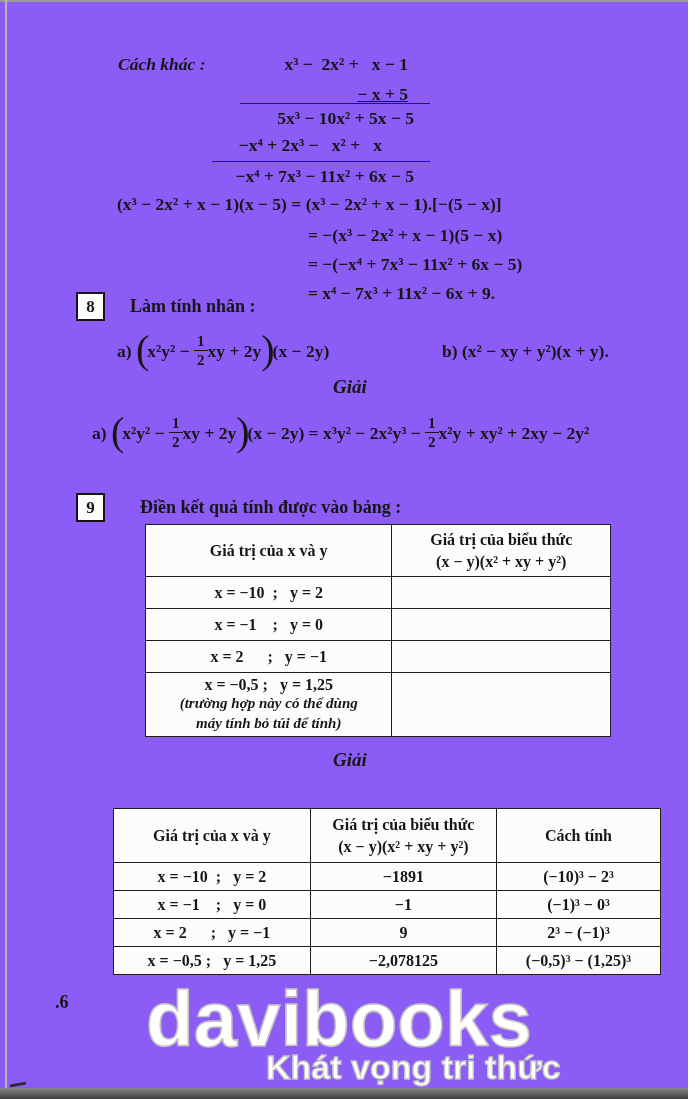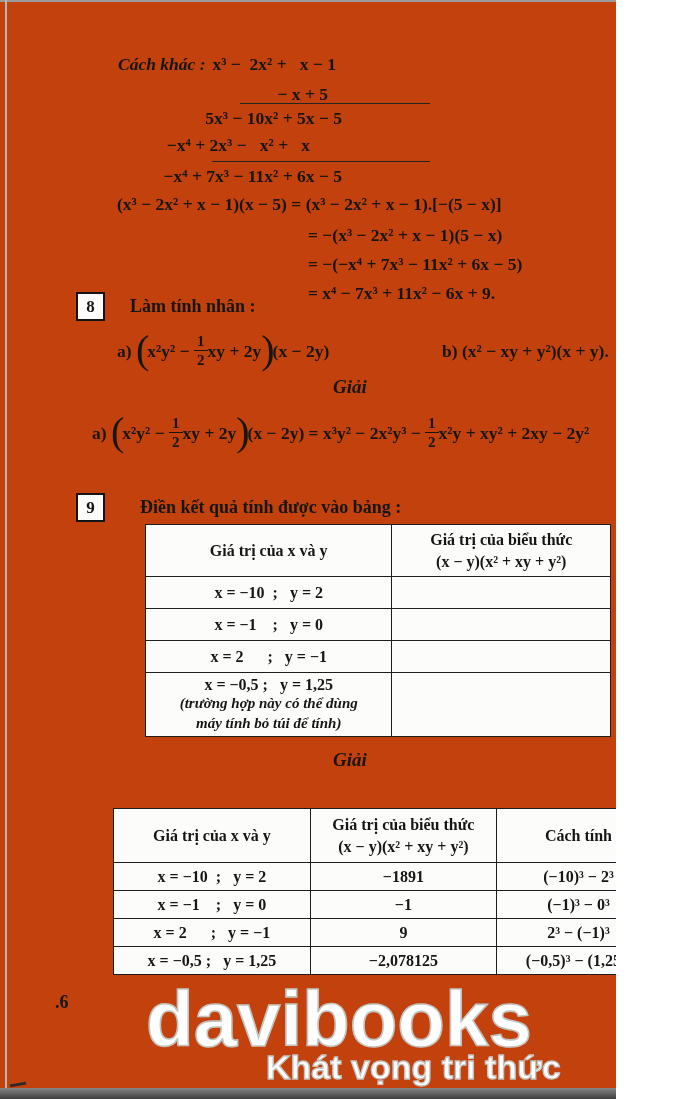--- a/index.html
+++ b/index.html
@@ -1,18 +1,18 @@
 <!DOCTYPE html>
 <html><head>
 <meta charset="utf-8">
 <style>
   html,body { margin:0; padding:0; }
   .page {
-    position:relative; width:616px; height:1099px;
-    background:#c2410c; overflow:hidden;
+    position:relative; width:688px; height:1099px;
+    background:#8b5cf6; overflow:hidden;
     font-family:"Liberation Serif", serif; color:#161616;
   }
   .pre { white-space:pre; }
   .mline {
     position:absolute; white-space:pre;
     font-weight:bold; font-size:17.5px; line-height:22px;
   }
   .lbl-italic { font-style:italic; font-weight:bold; }
   .rule { position:absolute; height:0; border-top:1.8px solid #242424; }
   .pnum {
@@ -76,21 +76,21 @@
 
 <div class="page">
 
   <div class="edge-top"></div>
   <div class="edge-left"></div>
   <div class="edge-right"></div>
 
   <div class="mline lbl-italic" style="left:118px; top:53px;">Cách khác :</div>
 
   <div class="mline" style="top:53px; right:280px;margin-left:20px;">x³ −  2x² +   x − 1</div>
-  <div class="mline" style="top:83px; right:288px;">− x + 5</div>
+  <div class="mline" style="top:83px; right:280px;text-decoration:underline;">− x + 5</div>
   <div class="rule" style="left:240px; top:103px; width:190px;"></div>
   <div class="mline" style="top:107px; right:274px;">5x³ − 10x² + 5x − 5</div>
   <div class="mline" style="top:134px; right:306px;">−x⁴ + 2x³ −   x² +   x</div>
   <div class="rule" style="left:212px; top:161px; width:218px;"></div>
   <div class="mline" style="top:165px; right:274px;">−x⁴ + 7x³ − 11x² + 6x − 5</div>
 
   <div class="mline" style="left:117px; top:193px;">(x³ − 2x² + x − 1)(x − 5) = (x³ − 2x² + x − 1).[−(5 − x)]</div>
   <div class="mline" style="left:308px; top:224px;">= −(x³ − 2x² + x − 1)(5 − x)</div>
   <div class="mline" style="left:308px; top:253px;">= −(−x⁴ + 7x³ − 11x² + 6x − 5)</div>
   <div class="mline" style="left:308px; top:282px;">= x⁴ − 7x³ + 11x² − 6x + 9.</div>

